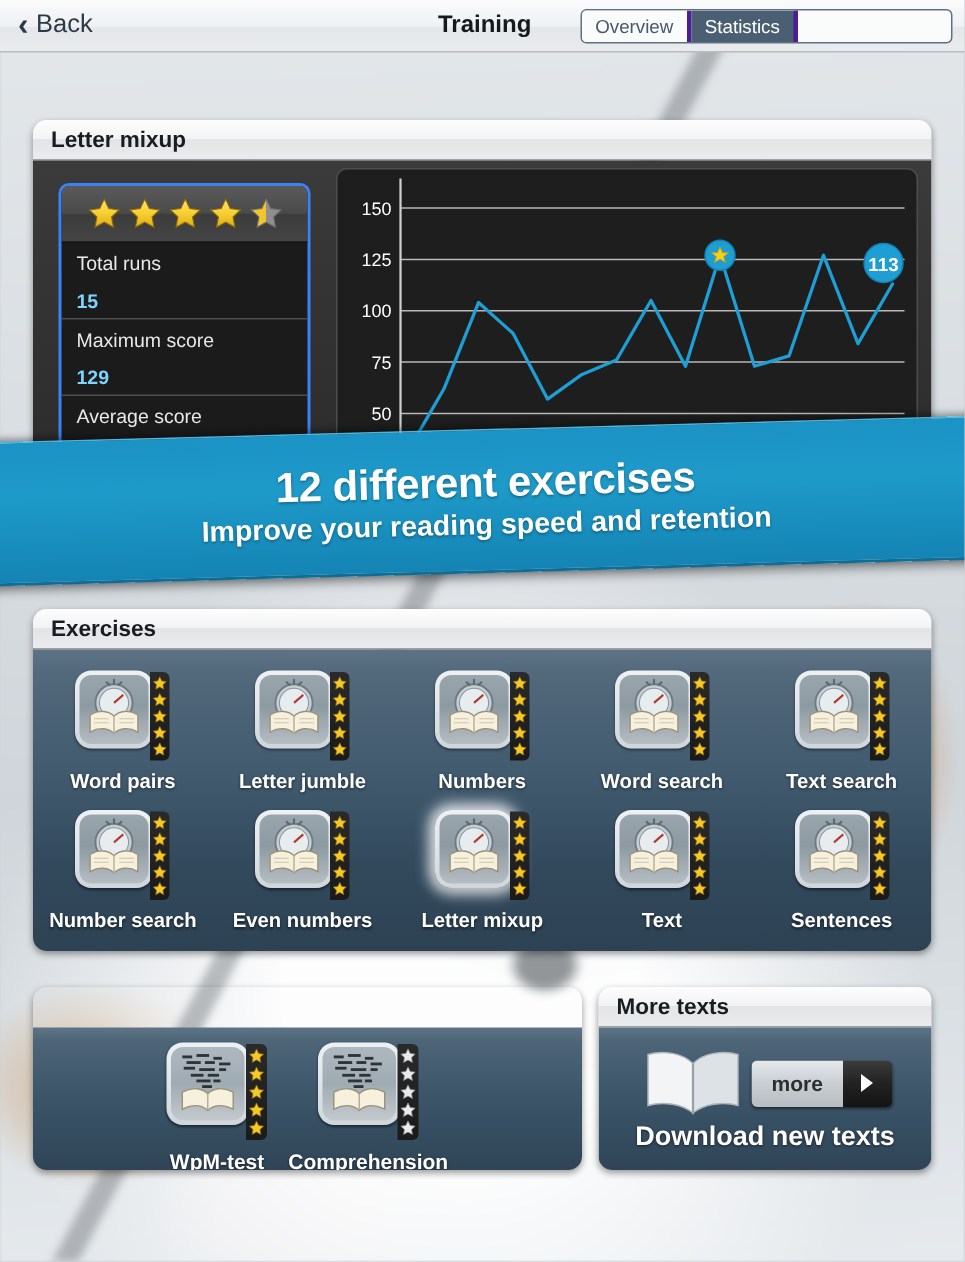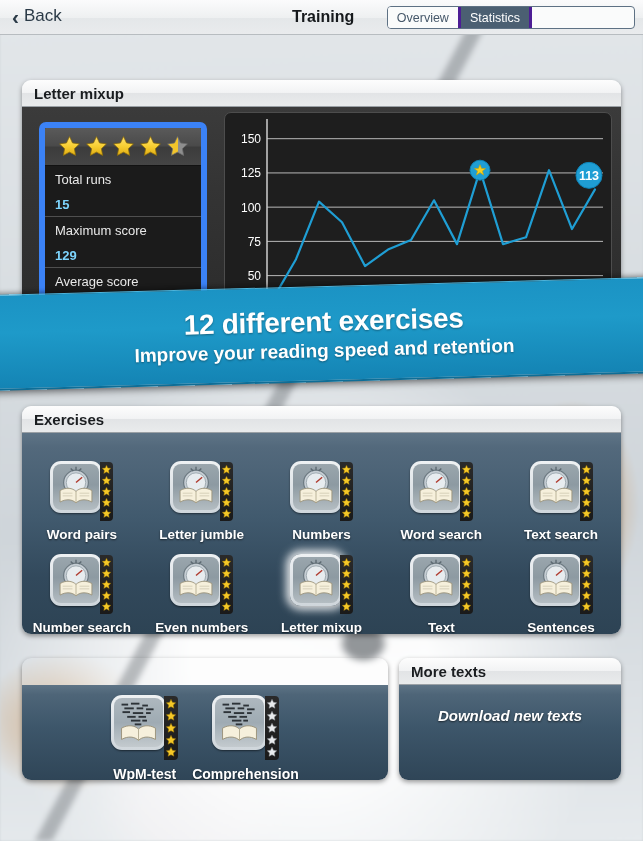--- a/index.html
+++ b/index.html
@@ -85,21 +85,21 @@
   
   #stats-panel { left: 22px; top: 80px; width: 599px; height: 230px; }
   #stats-body {
     position: absolute; left: 0; top: 27px; width: 599px; height: 203px;
     background: linear-gradient(to bottom, #3b3b3b 0%, #343434 40%, #2c2c2c 100%);
     padding: 10px;
   }
   #score-card {
     position: absolute; left: 17px; top: 42px; width: 168px; height: 188px;
     background: #1b1b1b;
-    border: 6px solid #3b82f6;
+    border: 2px solid #3b82f6;
     border-radius: 7px;
     overflow: hidden;
   }
   #stars-row {
     height: 38px;
     background: linear-gradient(to bottom, #5a5a5a 0%, #4a4a4a 48%, #3c3c3c 52%, #454545 100%);
     border-bottom: 1px solid #121212;
     display: flex; align-items: center; justify-content: center; gap: 2px;
   }
   .stat-row { padding: 6px 10px 4px 10px; border-bottom: 1px solid #4f4f4f; }
@@ -135,21 +135,21 @@
   
   #exercises-panel { left: 22px; top: 406px; width: 599px; height: 228px; }
   #exercises-body {
     position: absolute; left: 0; top: 27px; width: 599px; height: 201px;
     background: linear-gradient(to bottom, #5e7486 0%, #53697c 7%, #415a6e 42%, #32495c 72%, #2d4354 100%);
   }
   .ex-grid { display: flex; }
   .ex-item {
     width: 119.8px;
     display: flex; flex-direction: column; align-items: center;
-    cursor: pointer; padding-top: 28px;
+    cursor: pointer; padding-top: 14px;
   }
   #exercises-body .ex-row2 .ex-item { padding-top: 12px; }
   .ex-icon-wrap { position: relative; display: flex; align-items: flex-start; }
   .ex-tile {
     width: 52px; height: 52px; border-radius: 11px;
     background: linear-gradient(to bottom, #eef1f3 0%, #dfe4e8 50%, #cfd6db 100%);
     padding: 3px;
     box-shadow: 0 1px 2px rgba(0,0,0,0.5);
   }
   .ex-item.selected .ex-tile {
@@ -209,23 +209,22 @@
     display: flex; align-items: center; padding: 0 13px;
     background: linear-gradient(to bottom, #e6e8ea 0%, #c9ced2 50%, #b6bcc1 100%);
     color: #2b2f33; font-size: 14px; font-weight: bold;
   }
   #more-btn .marrow {
     display: flex; align-items: center; justify-content: center; width: 33px;
     background: linear-gradient(to bottom, #3c3c3c 0%, #222 50%, #141414 100%);
     color: #fff;
   }
   #download-label {
-    margin-top: 14px; font-size: 15px; font-weight: bold; color: #ffffff;
+    margin-top: 0; font-size: 18px; font-weight: bold; color: #ffffff;
     text-shadow: 0 1px 2px rgba(0,0,0,0.6);
-    font-style: italic;
   }
 </style>
 </head>
 <body>
 
 <div id="bg-photo"></div>
 
 <div id="topbar">
   <div id="back-btn">
     <span class="chev">‹</span>
@@ -744,15 +743,30 @@
           </div>
         </div>
         <div class="rc-label">Comprehension</div>
       </div>
     </div>
 </div>
 
 <div class="panel" id="texts-panel">
   <div class="panel-head">More texts</div>
   <div id="texts-body">
+    <div style="display:flex;align-items:center;gap:2px;margin-top:4px;">
+      <svg width="74" height="50" viewBox="0 0 74 50">
+        <path d="M37 12 C30 5, 17 3, 7 6 L7 40 C17 37, 30 39, 37 45 Z" fill="#f2f4f6" stroke="#aeb5ba" stroke-width="1"></path>
+        <path d="M37 12 C44 5, 57 3, 67 6 L67 40 C57 37, 44 39, 37 45 Z" fill="#dde2e6" stroke="#aeb5ba" stroke-width="1"></path>
+        <path d="M37 12 L37 45" stroke="#9aa2a8" stroke-width="1.5"></path>
+      </svg>
+      <div id="more-btn">
+        <div class="mtxt">more</div>
+        <div class="marrow">
+          <svg width="12" height="14" viewBox="0 0 12 14">
+              <path d="M2 1 L10 7 L2 13 Z" fill="#ffffff"></path>
+            </svg>
+        </div>
+      </div>
+    </div>
     <div id="download-label">Download new texts</div>
   </div>
 </div>
 
 </body></html>

